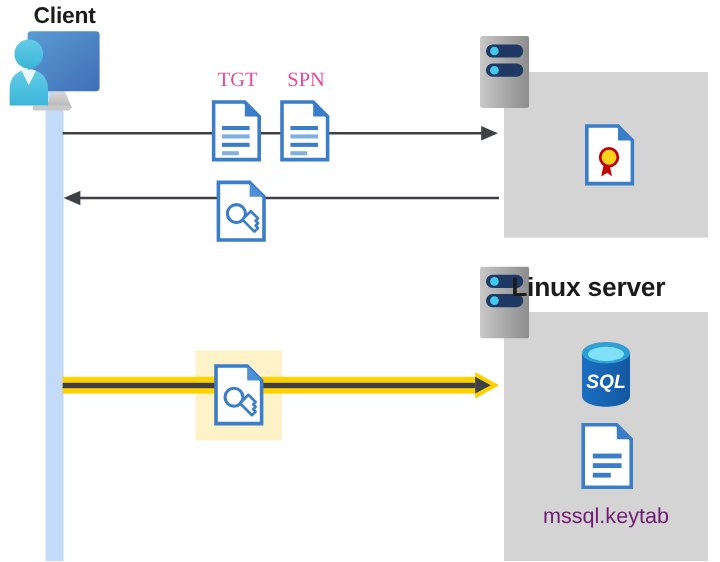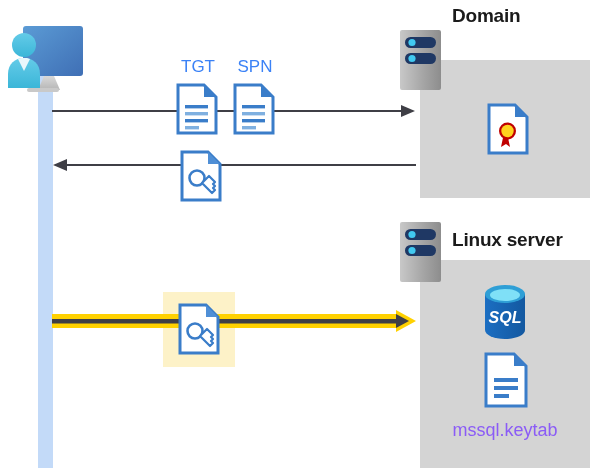--- a/index.html
+++ b/index.html
@@ -30,22 +30,22 @@
   #client-title {
     left: 28px; top: 2px;
     font-size: 19px;
   }
   #dc-title {
     left: 452px; top: 4px;
     width: 140px;
     font-size: 19px;
   }
   #linux-title {
-    left: 452px; top: 228px;
-    font-size: 19px;
+    left: 426px; top: 228px;
+    font-size: 22px;
     text-align: right;
   }
 
   
   #client-lifeline {
     left: 38px; top: 68px;
     width: 15px; height: 400px;
     background: #c3daf8;
   }
 
@@ -61,29 +61,30 @@
   .rack { width: 41px; height: 60px; }
   #dc-rack    { left: 400px; top: 30px; }
   #linux-rack { left: 400px; top: 222px; }
 
   
   #keytab-label {
     left: 420px; top: 420px;
     width: 170px;
     text-align: center;
     font-size: 18px;
-    color: #8b5cf6;
+    color: #701a75;
   }
 
   
   .doc-caption {
     font-size: 17px;
-    color: #3b82f6;
+    color: #ec4899;
     text-align: center;
     width: 54px;
+    font-family: Liberation Serif, serif;
   }
   #tgt-caption { left: 171px; top: 57px; }
   #spn-caption { left: 228px; top: 57px; }
 
   
   #arrow-request  { left: 52px;  top: 104px; width: 364px; height: 14px; }
   #arrow-response { left: 52px;  top: 158px; width: 364px; height: 14px; }
   #arrow-auth     { left: 52px;  top: 310px; width: 364px; height: 22px; }
 
   
@@ -102,20 +103,21 @@
   #keytab-doc{ left: 484px; top: 352px; width: 44px; height: 56px; }
   #sql-icon  { left: 482px; top: 284px; width: 46px; height: 56px; font-style: italic; }
 </style>
 </head>
 <body>
 
 <div id="canvas">
 
   <div class="abs" id="client-lifeline"></div>
 
+  <div class="abs title-bold" id="client-title">Client</div>
 
   <div class="abs" id="client-icon">
     <svg width="86" height="78" viewBox="0 0 86 78">
       <defs>
         <linearGradient id="monGrad" x1="0" y1="0" x2="1" y2="1">
           <stop offset="0%" stop-color="#5b9bd5"></stop>
           <stop offset="100%" stop-color="#3f6fb5"></stop>
         </linearGradient>
         <linearGradient id="perGrad" x1="0" y1="0" x2="0" y2="1">
           <stop offset="0%" stop-color="#64cbe8"></stop>
@@ -153,21 +155,20 @@
       </defs>
       <rect x="0" y="0" width="41" height="60" rx="2" fill="url(#rackGrad1)"></rect>
       <rect x="5" y="7" width="31" height="11" rx="5.5" fill="#1f3864"></rect>
       <circle cx="12" cy="12.5" r="3.6" fill="#41c9f0"></circle>
       <rect x="5" y="23" width="31" height="11" rx="5.5" fill="#1f3864"></rect>
       <circle cx="12" cy="28.5" r="3.6" fill="#41c9f0"></circle>
     </svg>
   </div>
 
   <div class="abs title-bold" id="dc-title">
-    <div>Domain</div>
   </div>
 
   <div class="abs" id="cert-doc">
     <svg width="42" height="52" viewBox="0 0 42 52">
       <path d="M2 2 h26 l12 12 v36 h-38 z" fill="#ffffff" stroke="#3a7dc9" stroke-width="3"></path>
       <path d="M28 2 l12 12 h-12 z" fill="#3a7dc9"></path>
 
       <path d="M17 30 l-3 14 l5 -3 l4 3 l-3 -14 z" fill="#c00000"></path>
       <circle cx="20.5" cy="28" r="8.5" fill="#c00000"></circle>
       <circle cx="20.5" cy="28" r="6.2" fill="#ffd21e"></circle>

